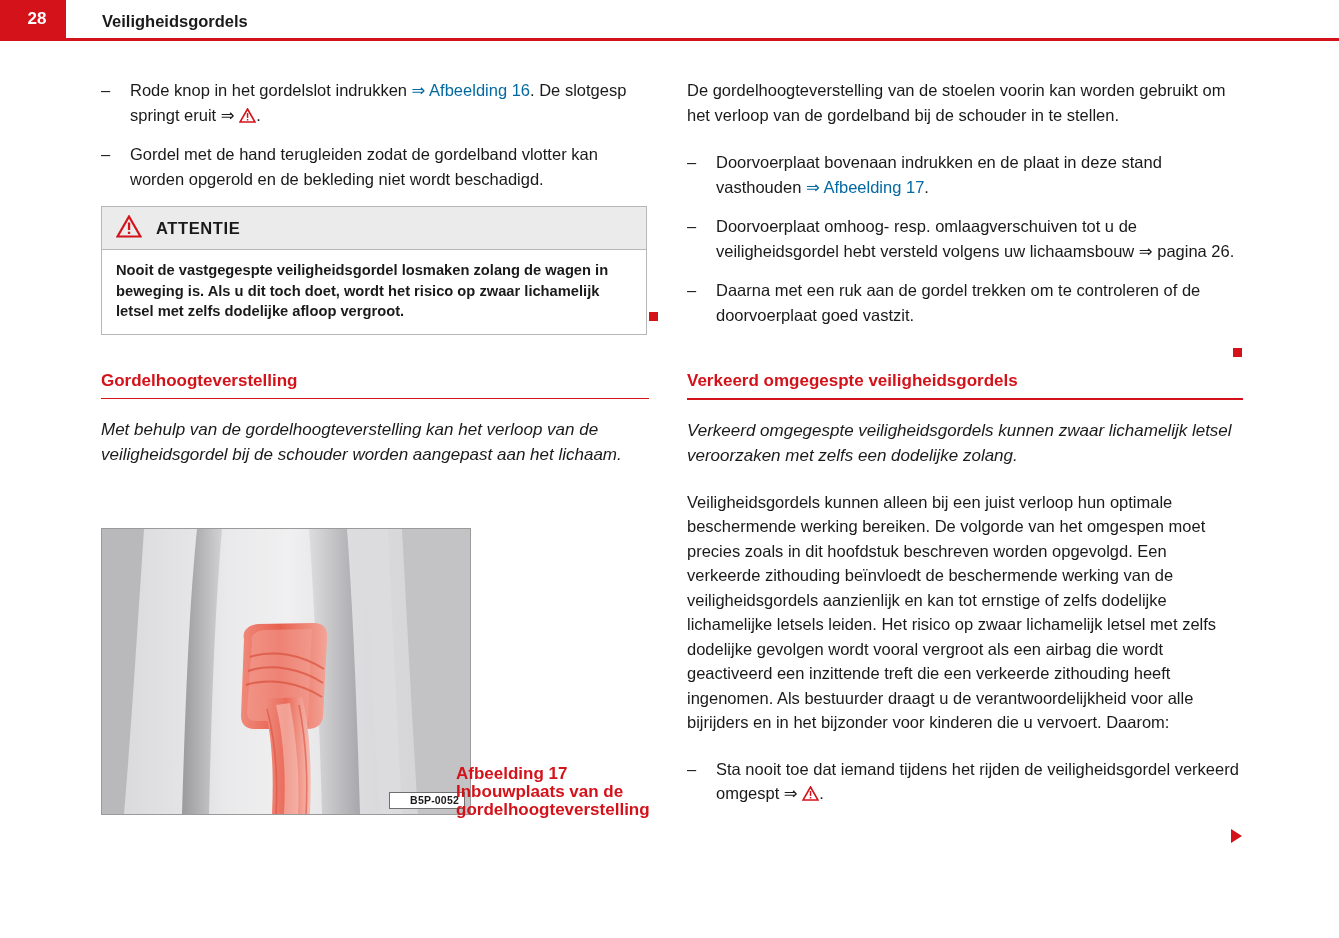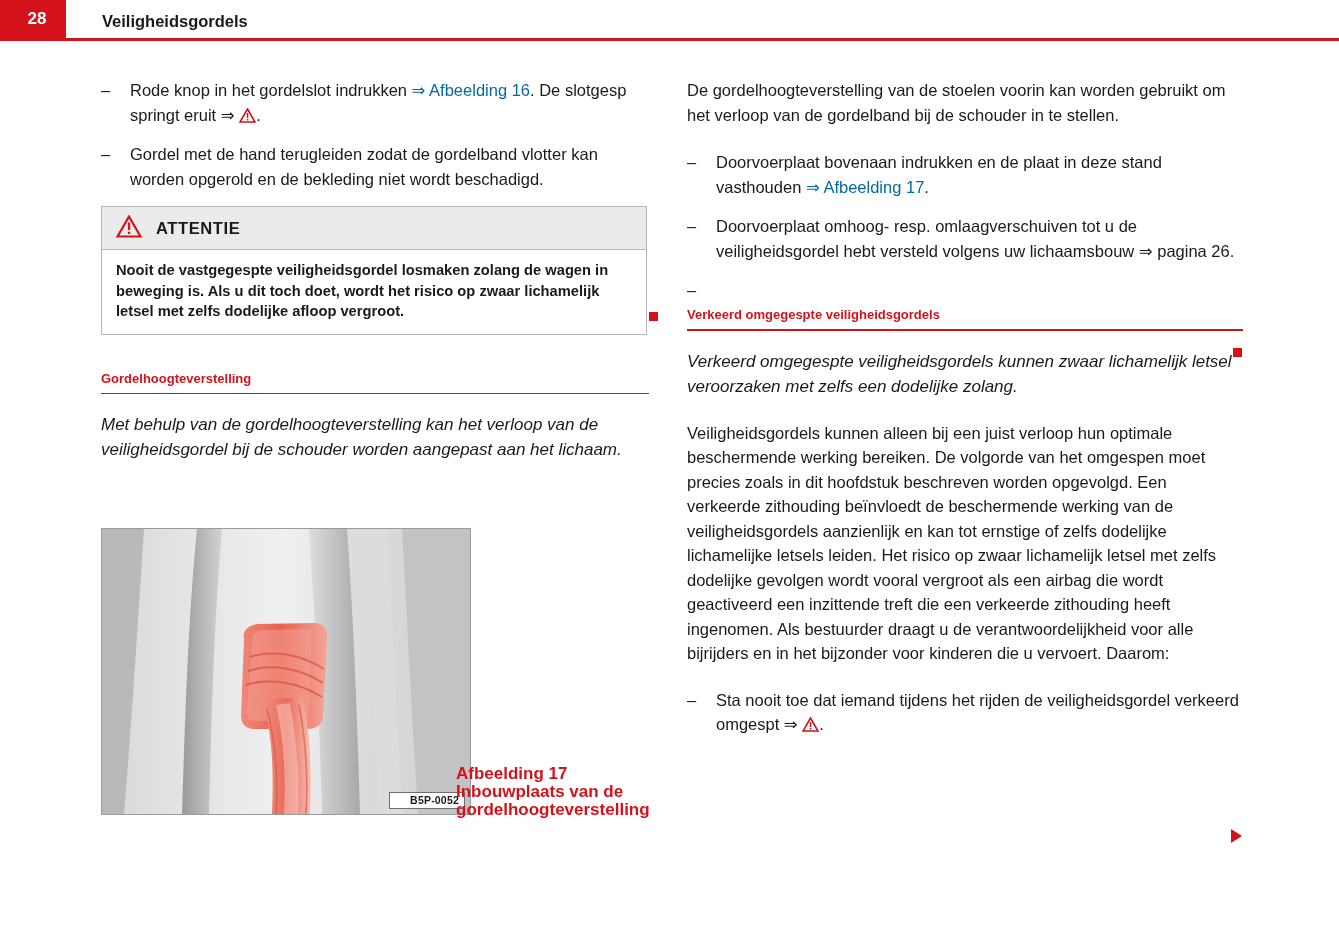--- a/index.html
+++ b/index.html
@@ -135,21 +135,21 @@
   .attention-body {
     padding: 10px 14px 12px 14px;
     font-size: 14.7px;
     line-height: 20.5px;
     font-weight: bold;
   }
 
   
   .section-head {
     color: #d3121a;
-    font-size: 13px;
+    font-size: 17px;
     font-weight: bold;
     margin-top: 36px;
   }
   .section-rule {
     height: 1.6px;
     background: #d3121a;
     margin-top: 7px;
     margin-bottom: 18px;
   }
   .lead-italic {
@@ -321,20 +321,21 @@
     <span>Doorvoerplaat bovenaan indrukken en de plaat in deze stand vasthouden </span><span class="xref">⇒ Afbeelding 17</span><span>.</span>
   </div>
 
   <div class="dash-item">
     <span class="dash">–</span>
     <span>Doorvoerplaat omhoog- resp. omlaagverschuiven tot u de veiligheidsgordel hebt versteld volgens uw lichaamsbouw ⇒ pagina 26.</span>
   </div>
 
   <div class="dash-item">
     <span class="dash">–</span>
+    <span>Daarna met een ruk aan de gordel trekken om te controleren of de doorvoerplaat goed vastzit.</span>
   </div>
 
   <div class="section-head" style="margin-top:44px;">Verkeerd omgegespte veiligheidsgordels</div>
   <div class="section-rule"></div>
 
   <p class="lead-italic">Verkeerd omgegespte veiligheidsgordels kunnen zwaar lichamelijk letsel veroorzaken met zelfs een dodelijke zolang.</p>
 
   <p class="body-text" style="margin-top:22px;">Veiligheidsgordels kunnen alleen bij een juist verloop hun optimale beschermende werking bereiken. De volgorde van het omgespen moet precies zoals in dit hoofdstuk beschreven worden opgevolgd. Een verkeerde zithouding beïnvloedt de beschermende werking van de veiligheidsgordels aanzienlijk en kan tot ernstige of zelfs dodelijke lichamelijke letsels leiden. Het risico op zwaar lichamelijk letsel met zelfs dodelijke gevolgen wordt vooral vergroot als een airbag die wordt geactiveerd een inzittende treft die een verkeerde zithouding heeft ingenomen. Als bestuurder draagt u de verantwoordelijkheid voor alle bijrijders en in het bijzonder voor kinderen die u vervoert. Daarom:</p>
 
   <div class="dash-item" style="margin-top:22px;">

